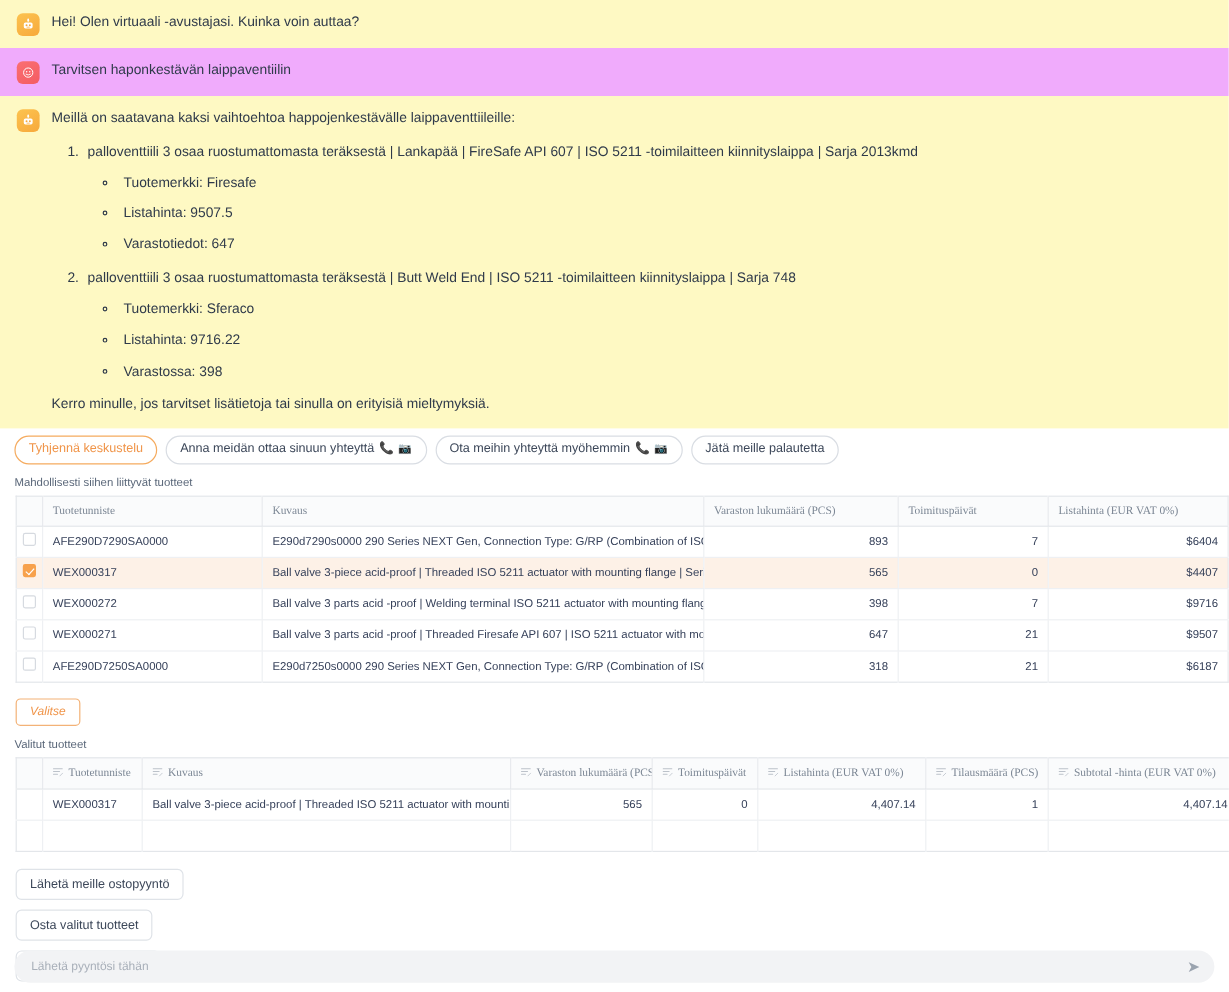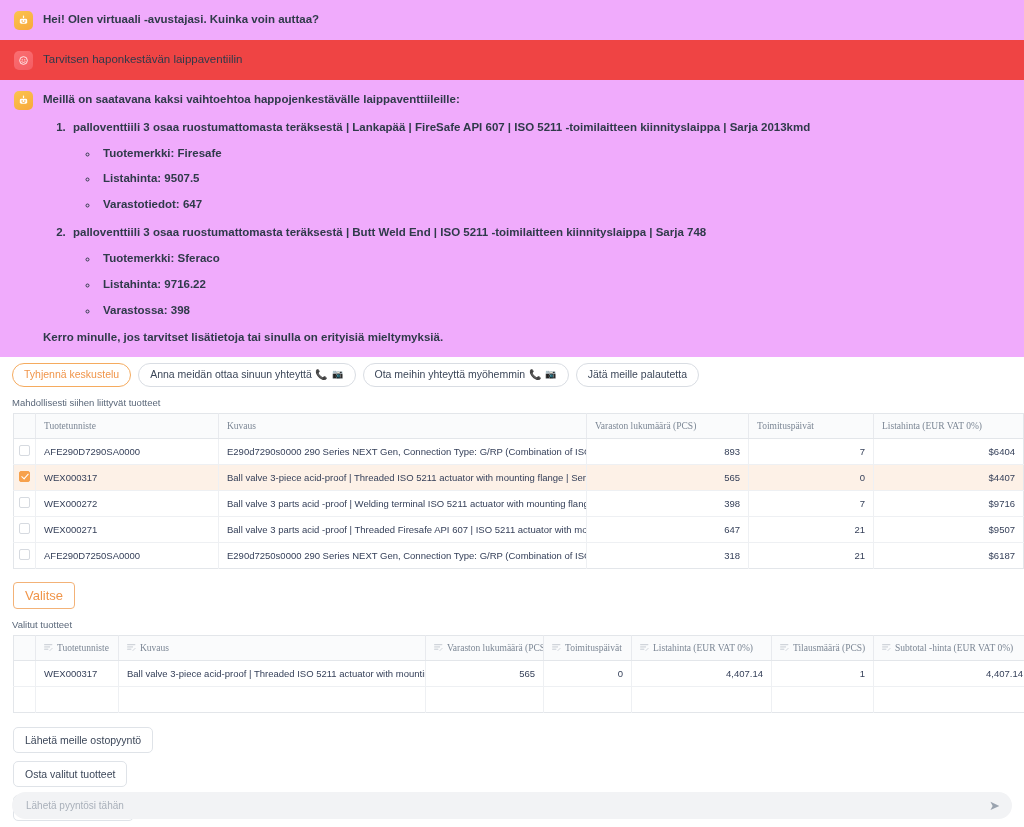--- a/index.html
+++ b/index.html
@@ -16,22 +16,22 @@
   
   .chat { padding: 0; }
   .msg {
     display: flex;
     align-items: flex-start;
     gap: 10px;
     padding: 10px 14px;
     font-size: 11.5px;
     line-height: 1.55;
   }
-  .msg.user { background: #ef4444; }
-  .msg.bot  { background: #f0abfc; font-weight: bold; }
+  .msg.user { background: #f0abfc; }
+  .msg.bot  { background: #fef9c3; }
   .avatar {
     width: 19px; height: 19px;
     border-radius: 5px;
     flex: 0 0 19px;
     display: flex; align-items: center; justify-content: center;
     margin-top: 1px;
   }
   .avatar.bot  { background: linear-gradient(150deg,#fcc34f,#f7a93c); }
   .avatar.user { background: linear-gradient(150deg,#fa6f72,#f45c62); }
   .avatar svg { display: block; }
@@ -132,24 +132,25 @@
     opacity: .55;
   }
 
   
   .btn-outline {
     display: inline-block;
     border: 1px solid #f3b277;
     color: #f0954a;
     background: #fff;
     border-radius: 4px;
-    font-size: 13px;
+    font-size: 10px;
     font-family: "Liberation Sans", sans-serif;
     padding: 5px 11px;
     cursor: pointer;
+    font-style: italic;
   }
   .action-btn {
     display: block;
     border: 1px solid #dfe3e8;
     background: #fff;
     color: #3c4759;
     border-radius: 5px;
     font-size: 10.5px;
     font-family: "Liberation Sans", sans-serif;
     padding: 6px 11px;

